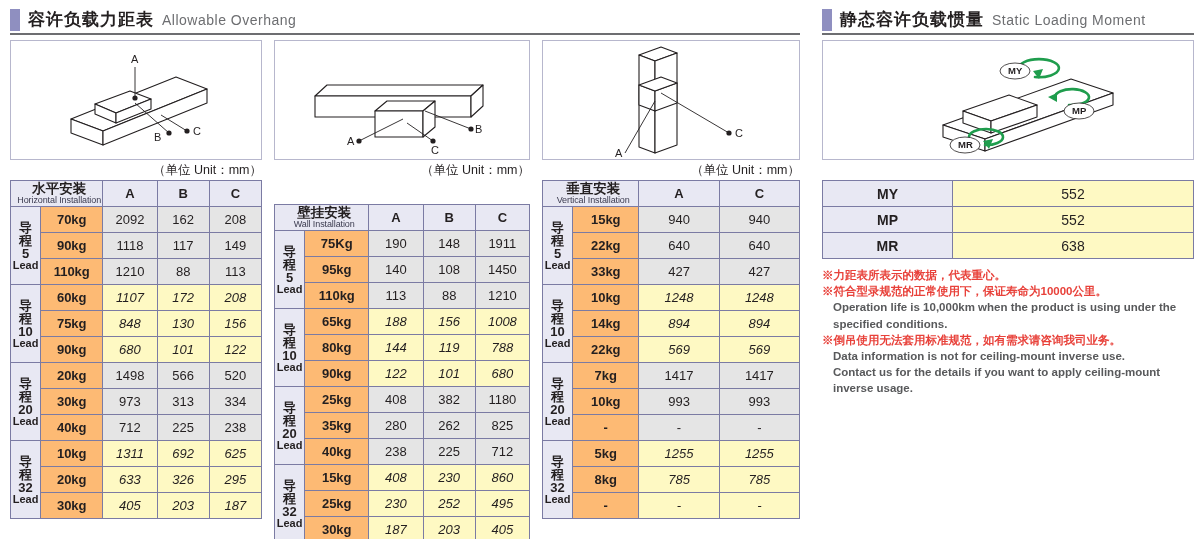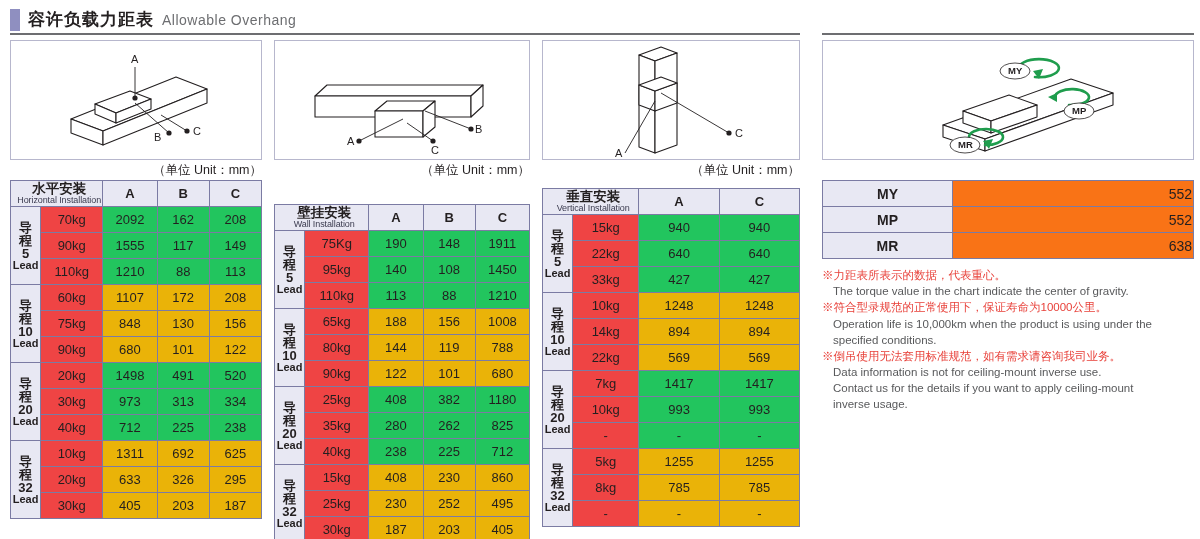--- a/index.html
+++ b/index.html
@@ -36,68 +36,73 @@
   .unit { position:absolute; font-size:12.5px; color:#231f20; text-align:right; }
   #u1 { left:10px; top:162px; width:252px; }
   #u2 { left:274px; top:162px; width:256px; }
   #u3 { left:542px; top:162px; width:258px; }
   #u4 { left:822px; top:162px; width:372px; }
 
   
   table.ot { position:absolute; border-collapse:collapse; table-layout:fixed; font-size:13px; }
   #t1 { left:10px; top:180px; width:252px; }
   #t2 { left:274px; top:180px; width:256px;margin-top:24px; }
-  #t3 { left:542px; top:188px; width:258px; }
+  #t3 { left:542px; top:180px; width:258px; }
 
   table.ot td, table.ot th {
     border:1px solid #7b7ba3;
     text-align:center;
     vertical-align:middle;
     padding:0;
     height:26px;
     font-weight:normal;
   }
   table.ot .hdr { background:#e8e8f3; font-weight:bold; }
   table.ot .hdr-title { background:#e8e8f3; text-align:center; padding-left:5px; line-height:1.05; }
   .hcn { font-size:13.5px; font-weight:bold; display:block; }
   .hen { font-size:9px; color:#3b3b4f; display:block; font-weight:normal; letter-spacing:-0.1px;}
   table.ot .lead { background:#e8e8f3; font-weight:bold; font-size:11px; line-height:1.0; width:30px; }
   table.ot .lead .ln { font-size:13px; display:block; }
-  table.ot .kg { background:#ef4444; font-weight:normal; font-size:13px; }
-  table.ot .val { background:#22c55e; }
-  table.ot .val-alt { background:#eab308; }
+  table.ot .kg { background:#fdba74; font-weight:bold; font-size:13px; }
+  table.ot .val { background:#e5e5e5; }
+  table.ot .val-alt { background:#fef9c3;font-style:italic; }
 
   
   #t4 { position:absolute; left:822px; top:180px; width:372px; border-collapse:collapse; table-layout:fixed; font-size:14px; }
   #t4 td { border:1px solid #7b7ba3; height:26px; text-align:center; vertical-align:middle; }
   #t4 .k { background:#e8e8f3; font-weight:bold; width:128px; }
-  #t4 .v { background:#f97316;text-align:right; }
+  #t4 .v { background:#fef9c3; }
 
   
   #notes { position:absolute; left:822px; top:268px; width:378px; font-size:11.5px; line-height:1.32; }
   #notes .red { color:#e8413a; }
   #notes .gray { color:#58595b; }
-  #notes p { margin:0 16px 1px 0; }
+  #notes p { margin:0 16px 1px 0;font-weight:bold; }
   #notes .ind { padding-left:11px; }
 
   
   .panel svg { display:block; }
 </style>
 </head>
 <body>
 
 <div class="page">
 
   <div class="sec-head" id="left-head">
     <div class="sec-bar"></div>
     <div class="sec-cn">容许负载力距表</div>
     <div class="sec-en">Allowable Overhang</div>
   </div>
   <div class="rule" id="left-rule"></div>
 
+  <div class="sec-head" id="right-head">
+    <div class="sec-bar"></div>
+    <div class="sec-cn">静态容许负载惯量</div>
+    <div class="sec-en">Static Loading Moment</div>
+  </div>
   <div class="rule" id="right-rule"></div>
 
   <div class="panel" id="d1">
     <svg width="250" height="118" viewBox="0 0 250 118">
       <g fill="#fff" stroke="#231f20" stroke-width="1.1" stroke-linejoin="round">
         <path d="M60 78 L165 36 L196 48 L92 90 Z"></path>
         <path d="M60 78 L60 92 L92 104 L92 90 Z"></path>
         <path d="M92 90 L196 48 L196 62 L92 104 Z"></path>
         <path d="M84 63 L119 50 L140 58 L105 72 Z"></path>
         <path d="M84 63 L84 73 L105 82 L105 72 Z"></path>
@@ -218,21 +223,21 @@
     <tbody>
         <tr>
           <td class="lead" rowspan="3"><span class="ln">导</span><span class="ln">程</span><span class="ln">5</span><span>Lead</span></td>
           <td class="kg">70kg</td>
           <td class="val">2092</td>
           <td class="val">162</td>
           <td class="val">208</td>
         </tr>
         <tr>
           <td class="kg">90kg</td>
-          <td class="val">1555</td>
+          <td class="val">1118</td>
           <td class="val">117</td>
           <td class="val">149</td>
         </tr>
         <tr>
           <td class="kg">110kg</td>
           <td class="val">1210</td>
           <td class="val">88</td>
           <td class="val">113</td>
         </tr>
         <tr>
@@ -251,21 +256,21 @@
         <tr>
           <td class="kg">90kg</td>
           <td class="val-alt">680</td>
           <td class="val-alt">101</td>
           <td class="val-alt">122</td>
         </tr>
         <tr>
           <td class="lead" rowspan="3"><span class="ln">导</span><span class="ln">程</span><span class="ln">20</span><span>Lead</span></td>
           <td class="kg">20kg</td>
           <td class="val">1498</td>
-          <td class="val">491</td>
+          <td class="val">566</td>
           <td class="val">520</td>
         </tr>
         <tr>
           <td class="kg">30kg</td>
           <td class="val">973</td>
           <td class="val">313</td>
           <td class="val">334</td>
         </tr>
         <tr>
           <td class="kg">40kg</td>
@@ -495,21 +500,20 @@
         </tr>
         <tr>
           <td class="k">MR</td>
           <td class="v">638</td>
         </tr>
       </tbody>
   </table>
 
   <div id="notes">
       <p class="red">※力距表所表示的数据，代表重心。</p>
-      <p class="gray ind">The torque value in the chart indicate the center of gravity.</p>
       <p class="red">※符合型录规范的正常使用下，保证寿命为10000公里。</p>
       <p class="gray ind">Operation life is 10,000km when the product is using under the</p>
       <p class="gray ind">specified conditions.</p>
       <p class="red">※倒吊使用无法套用标准规范，如有需求请咨询我司业务。</p>
       <p class="gray ind">Data information is not for ceiling-mount inverse use.</p>
       <p class="gray ind">Contact us for the details if you want to apply ceiling-mount</p>
       <p class="gray ind">inverse usage.</p>
     </div>
 
 </div>

